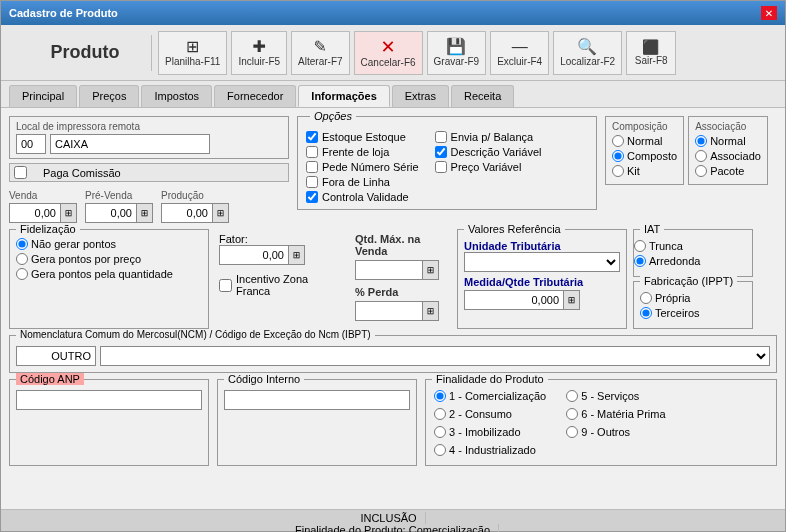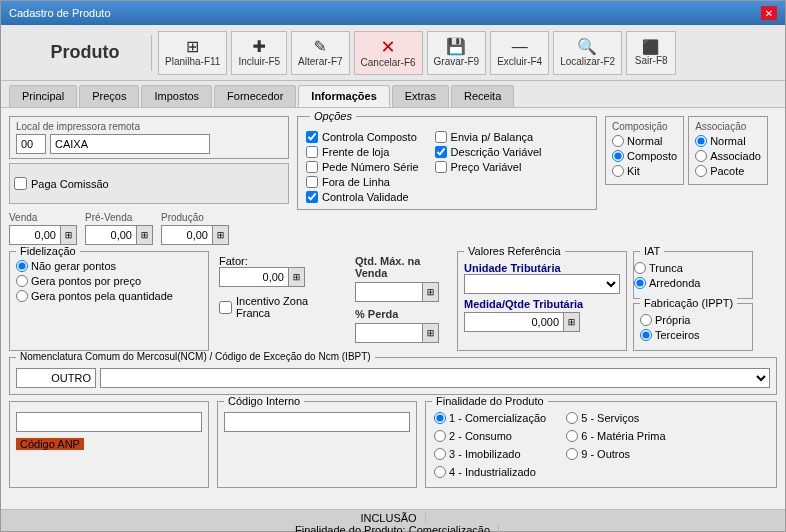--- a/index.html
+++ b/index.html
@@ -1,20 +1,20 @@
 <!DOCTYPE html>
 <html><head>
   <meta charset="utf-8">
   <style>
     * { box-sizing: border-box; margin: 0; padding: 0; }
     body { font-family: 'Segoe UI', Tahoma, Geneva, Verdana, sans-serif; font-size: 11px; background: #f0f0f0; }
 
     .window { width: 786px; height: 532px; background: #f0f0f0; border: 1px solid #999; display: flex; flex-direction: column; }
     .title-bar { background: linear-gradient(to bottom, #4a90d9, #2c6fad); color: white; padding: 4px 8px; display: flex; justify-content: space-between; align-items: center; height: 24px; }
-    .title-bar-text { font-size: 11px; font-weight: normal; }
+    .title-bar-text { font-size: 11px; font-weight: bold; }
     .close-btn { background: #e81123; border: none; color: white; width: 16px; height: 14px; font-size: 10px; cursor: pointer; display: flex; align-items: center; justify-content: center; }
 
     .toolbar { background: #e8e8e8; border-bottom: 1px solid #bbb; padding: 4px 24px; display: flex; gap: 4px; align-items: center; height: 56px; }
     .app-title { font-size: 18px; font-weight: bold; color: #333; min-width: 120px; text-align: center; padding: 0 16px; }
     .toolbar-btn { background: #f0f0f0; border: 1px solid #bbb; padding: 3px 6px; cursor: pointer; display: flex; flex-direction: column; align-items: center; gap: 1px; min-width: 50px; font-size: 10px; color: #333; height: 44px; justify-content: center; }
     .toolbar-btn.cancel { background: #f8e0e0; }
     .toolbar-btn .icon { font-size: 16px; line-height: 1; }
     .toolbar-sep { width: 1px; background: #bbb; height: 36px; margin: 0 2px; }
 
     .tabs { display: flex; padding: 4px 8px 0; background: #e8e8e8; border-bottom: 1px solid #bbb; }
@@ -29,21 +29,21 @@
     .left-col { display: flex; flex-direction: column; gap: 4px; width: 280px; }
 
     .impressora-box { border: 1px solid #999; padding: 4px 6px; }
     .impressora-label { font-size: 10px; color: #555; margin-bottom: 2px; }
     .impressora-row { display: flex; gap: 4px; }
 
     .input-field { border: 1px solid #888; padding: 1px 4px; height: 20px; font-size: 11px; background: white; }
     .input-field.wide { width: 100%; }
     .input-numeric { border: 1px solid #888; padding: 1px 4px; height: 20px; font-size: 11px; background: white; text-align: right; width: 60px; }
 
-    .checkbox-row { display: flex; align-items: flex-end; gap: 4px; padding: 13px 4px; border: 1px solid #aaa; background: #e8e8e8; }
+    .checkbox-row { display: flex; align-items: flex-end; gap: 16px; padding: 2px 4px; border: 1px solid #aaa; background: #e8e8e8; }
     .checkbox-label { font-size: 11px; }
 
     .venda-row { display: flex; gap: 8px; margin-top: 4px; }
     .venda-item { display: flex; flex-direction: column; gap: 2px; }
     .venda-item label { font-size: 10px; color: #555; }
     .numeric-with-btn { display: flex; align-items: center; }
     .calc-btn { background: #e0e0e0; border: 1px solid #888; border-left: none; width: 16px; height: 20px; cursor: pointer; font-size: 9px; display: flex; align-items: center; justify-content: center; }
 
     
     .options-box { border: 1px solid #999; padding: 4px 8px; position: relative; }
@@ -170,21 +170,21 @@
           </div>
         </div>
       </div>
 
       <div class="options-box" style="position:relative; border:1px solid #999; padding:10px 8px 6px; width:300px;">
         <span class="options-title" style="position:absolute;top:-7px;left:12px;background:#f0f0f0;padding:0 4px;font-size:11px;font-style:italic;">Opções</span>
         <div class="options-cols">
           <div class="options-col">
             <div class="check-item">
               <input type="checkbox" checked="" style="">
-              <span>Controla Composto</span>
+              <span>Estoque Estoque</span>
             </div>
             <div class="check-item">
               <input type="checkbox" style="">
               <span>Frente de loja</span>
             </div>
             <div class="check-item">
               <input type="checkbox" style="">
               <span>Pede Número Série</span>
             </div>
             <div class="check-item">
@@ -343,21 +343,21 @@
       <span style="position:absolute;top:-7px;left:6px;background:#f0f0f0;padding:0 4px;font-size:10px;">Nomenclatura Comum do Mercosul(NCM) / Código de Exceção do Ncm (IBPT)</span>
       <div style="display:flex;gap:4px;align-items:center;">
         <input class="input-field" type="text" value="OUTRO" style="width: 80px; text-align: right;">
         <select class="select-field" style="flex:1;"></select>
       </div>
     </div>
 
     <div style="display:flex;gap:8px;">
 
       <div style="border:1px solid #999;padding:10px 6px 6px;position:relative;width:200px;">
-        <span style="position:absolute;top:-7px;left:6px;background:#c2410c;padding:0 4px;font-size:11px;margin-top:43px;">Código ANP</span>
+        <span style="position:absolute;top:-7px;left:6px;background:#fca5a5;padding:0 4px;font-size:11px;">Código ANP</span>
         <input class="input-field wide" type="text" value="" style="">
       </div>
 
       <div style="border:1px solid #999;padding:10px 6px 6px;position:relative;width:200px;">
         <span style="position:absolute;top:-7px;left:6px;background:#f0f0f0;padding:0 4px;font-size:11px;">Código Interno</span>
         <input class="input-field wide" type="text" value="" style="">
       </div>
 
       <div style="border:1px solid #999;padding:10px 8px 6px;position:relative;flex:1;">
         <span style="position:absolute;top:-7px;left:6px;background:#f0f0f0;padding:0 4px;font-size:11px;">Finalidade do Produto</span>

